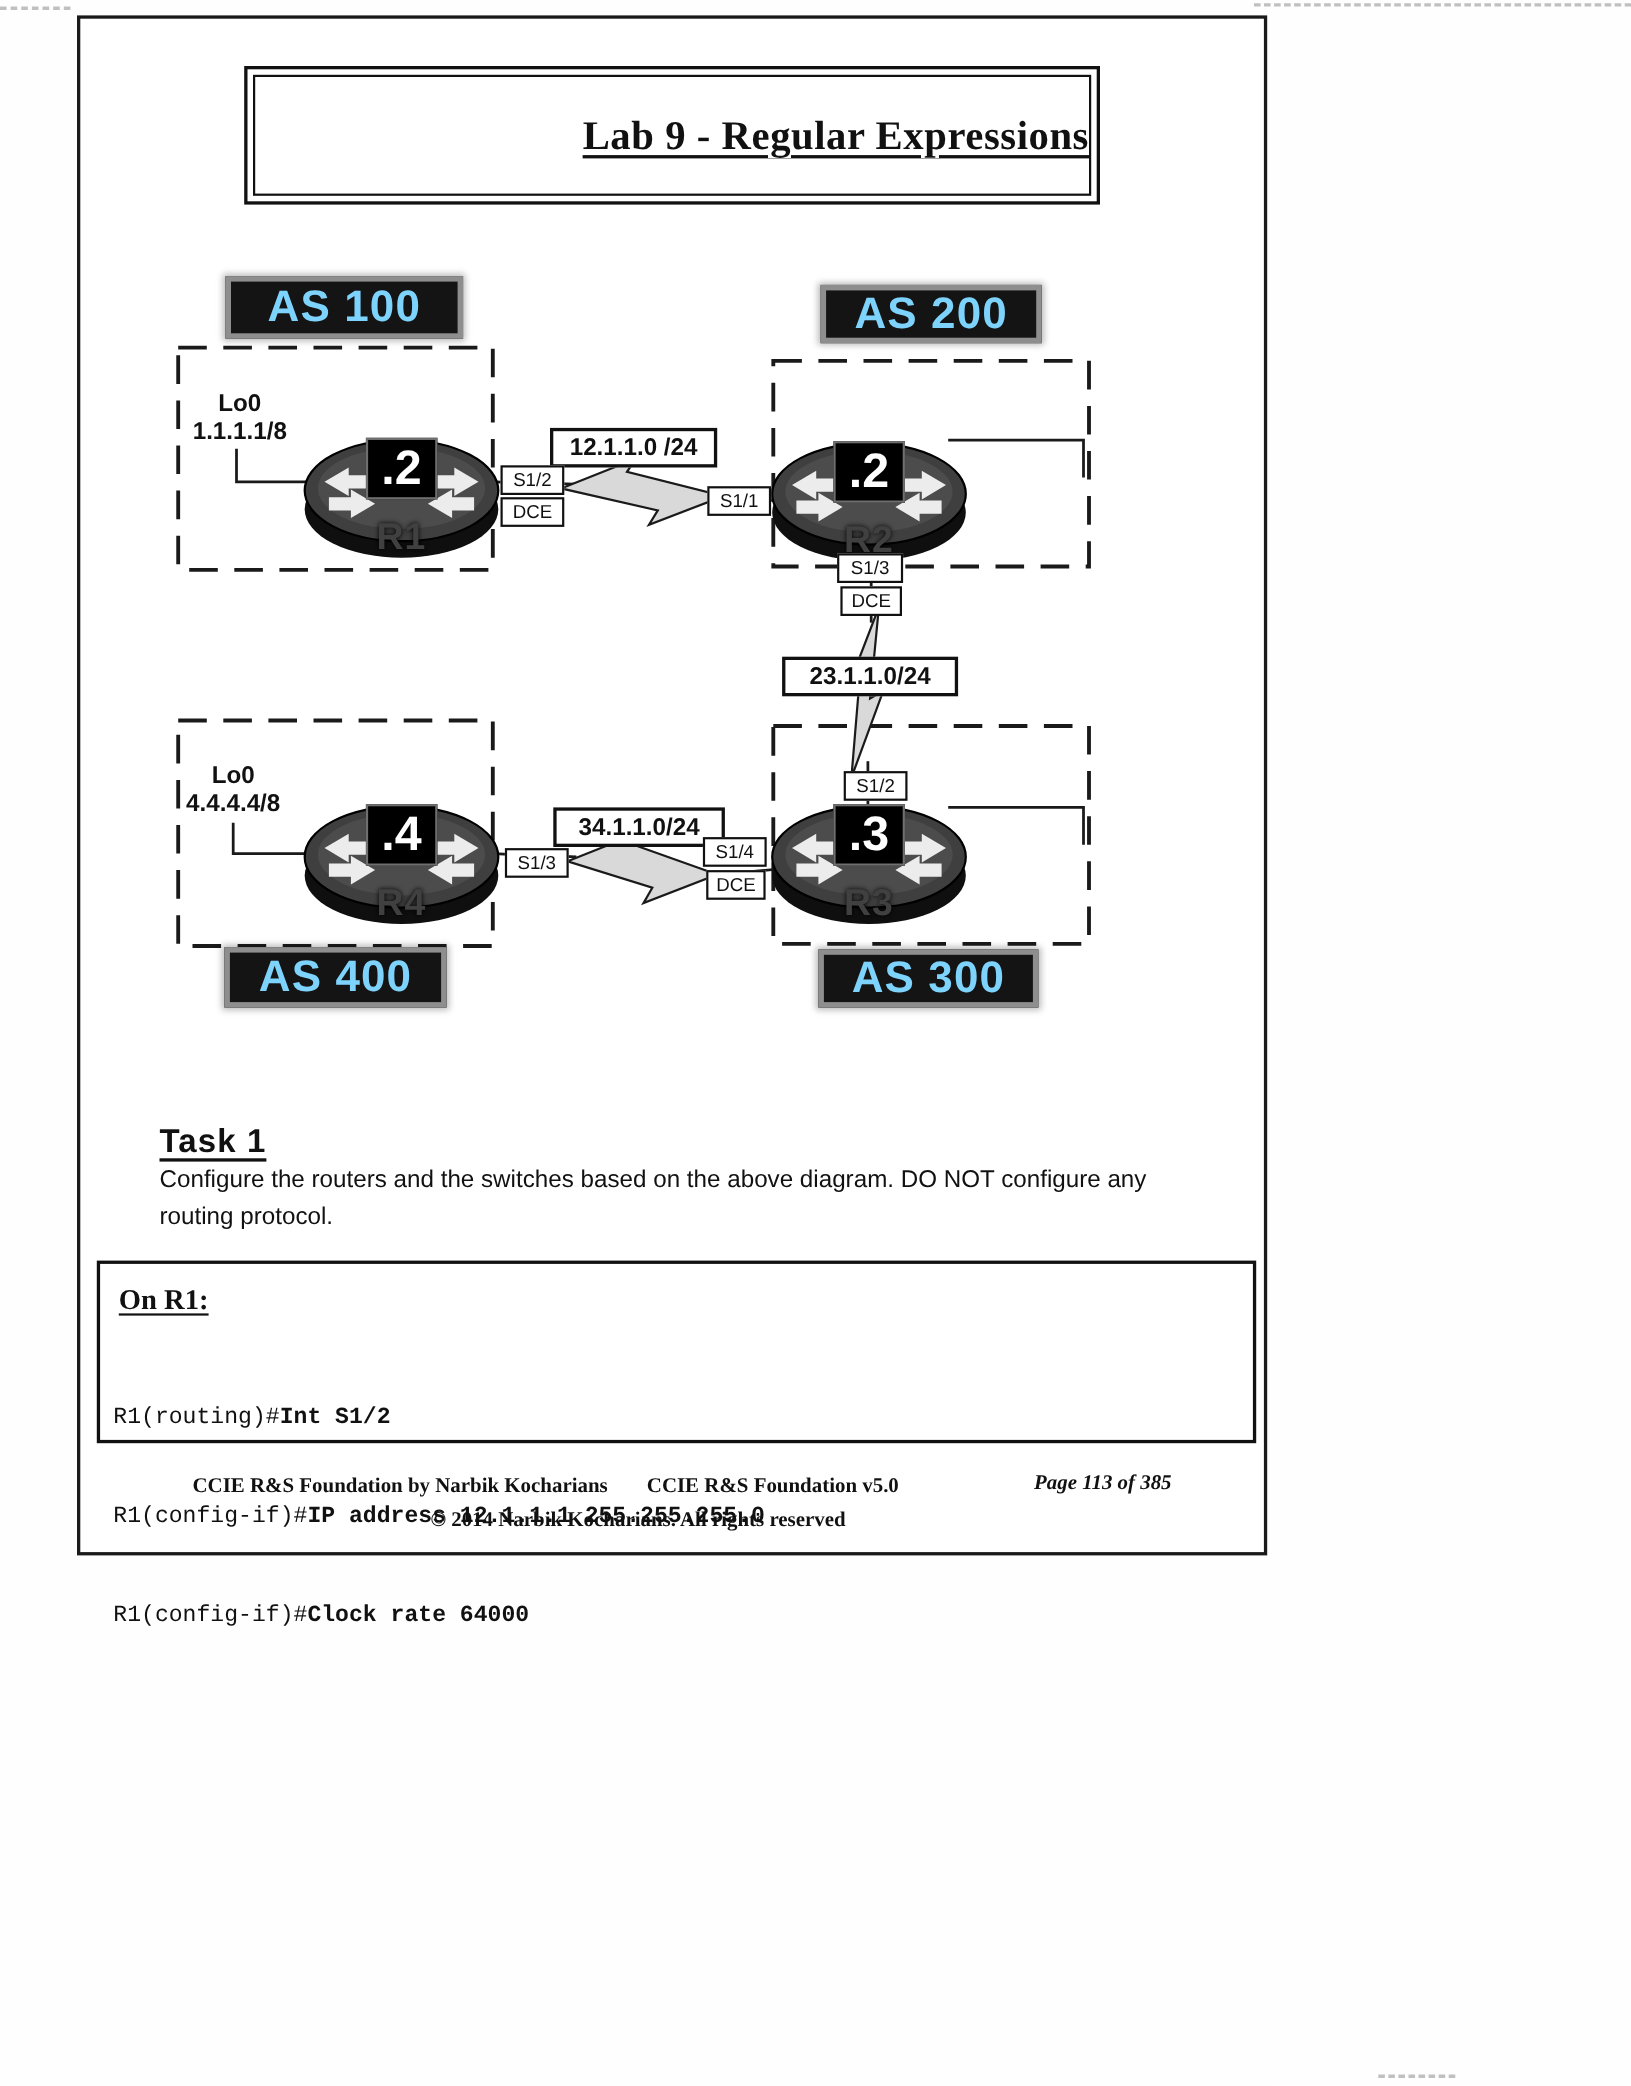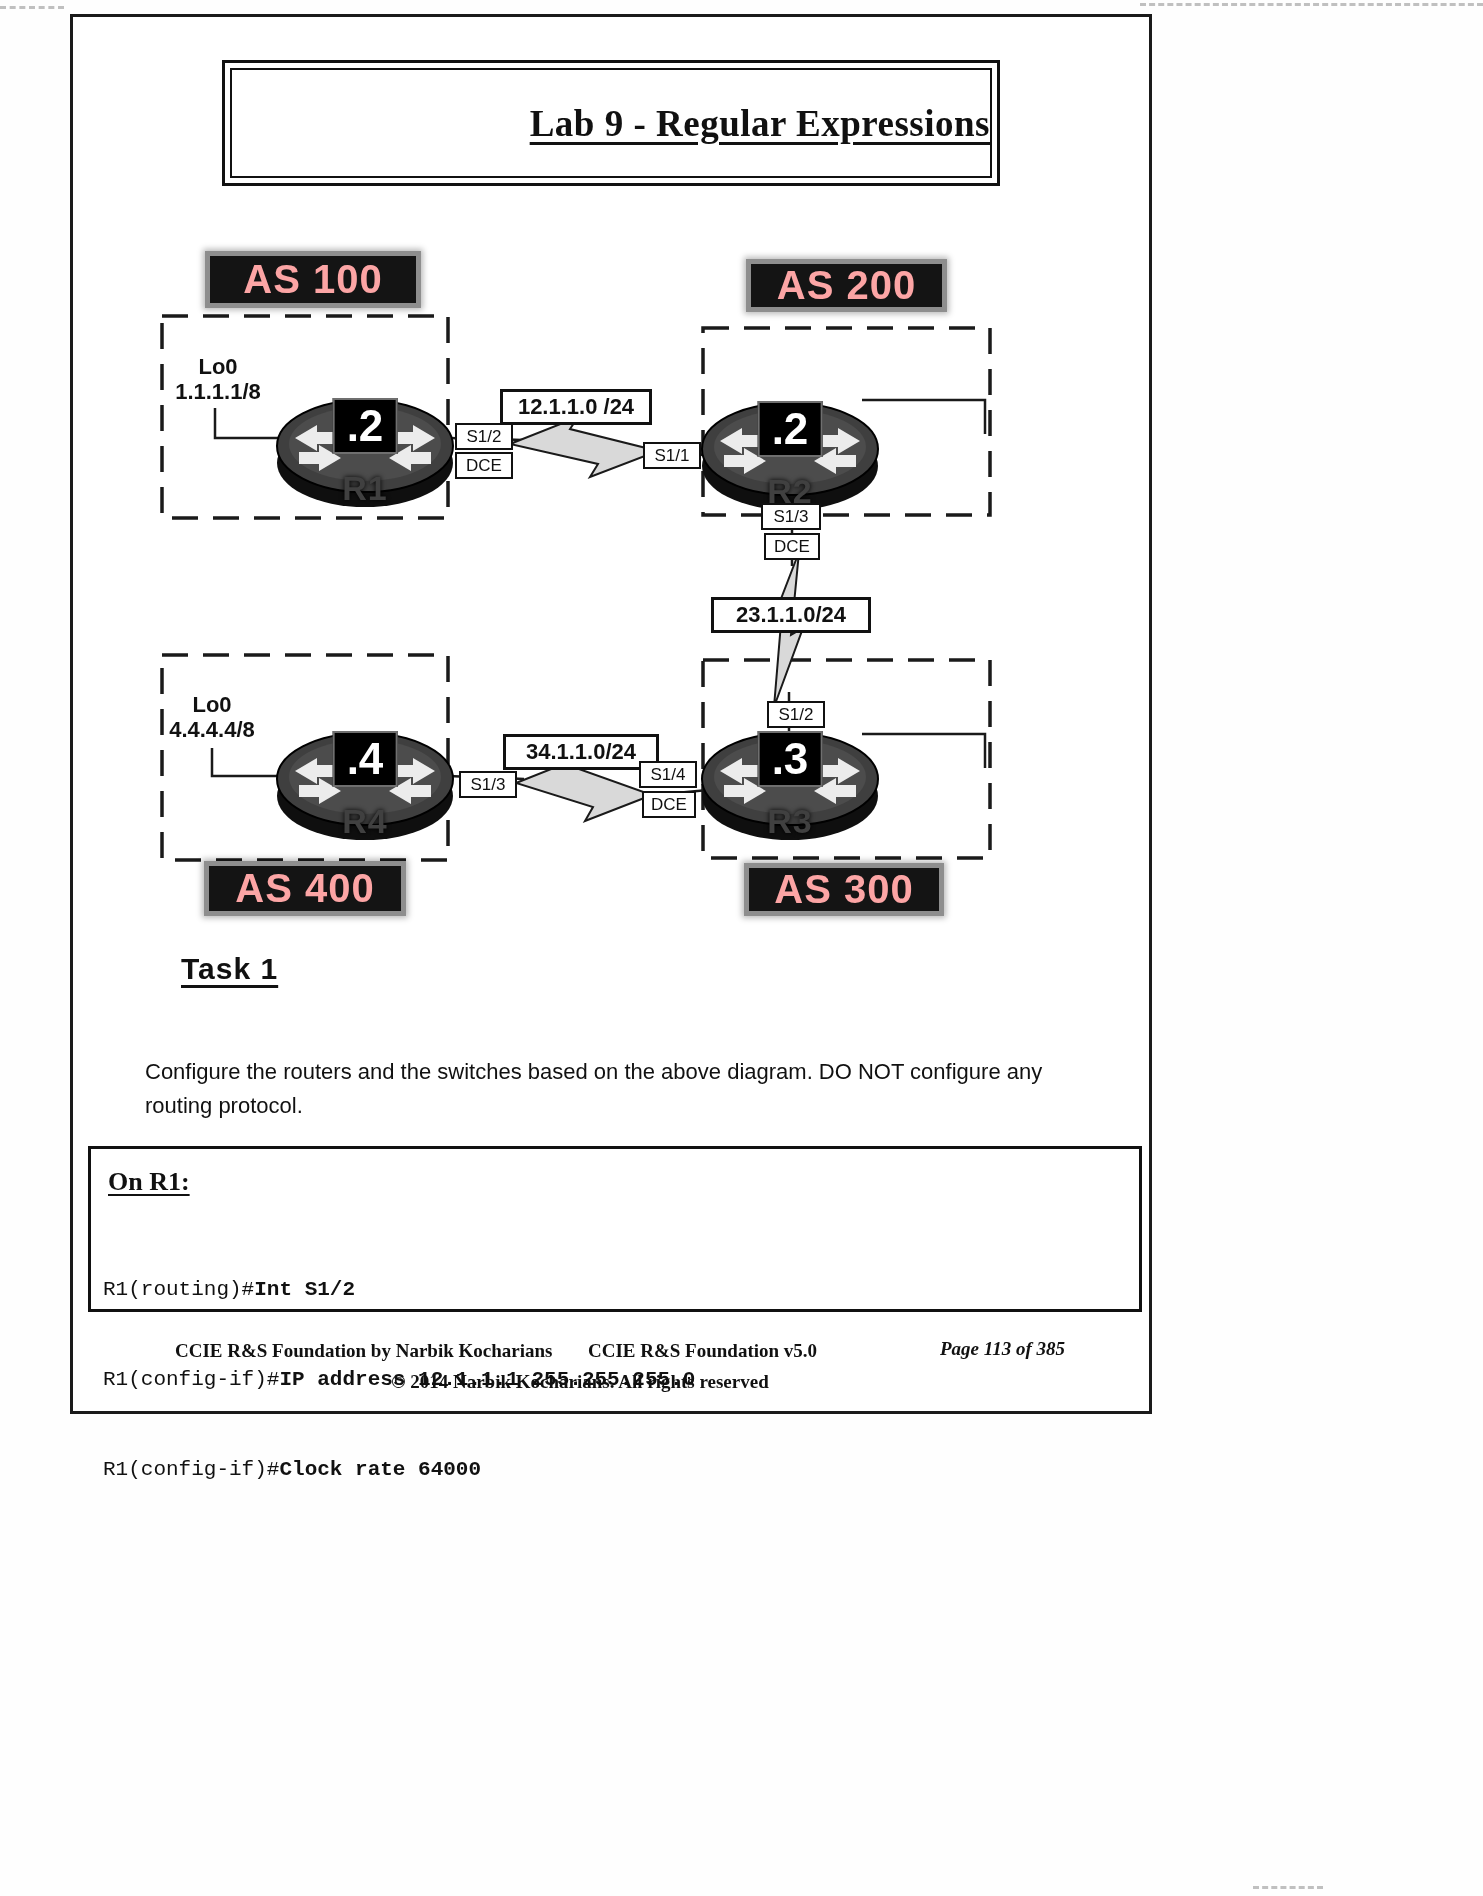--- a/index.html
+++ b/index.html
@@ -16,21 +16,21 @@
   
   .title-box { position:absolute; left:222px; top:60px; width:778px; height:126px;
     border:3px solid #111; box-sizing:border-box; z-index:2; background:#fff; }
   .title-inner { position:absolute; inset:5px; border:2px solid #111;
     display:flex; align-items:center; justify-content:flex-end; }
   .title-inner h1 { margin:0; font-family:"Liberation Serif", serif; font-size:37px;
     font-weight:700; text-decoration:underline; text-decoration-thickness:3px;
     text-underline-offset:6px; letter-spacing:.5px; }
 
   
-  .as-label { position:absolute; background:#141414; color:#fca5a5; font-weight:800;
+  .as-label { position:absolute; background:#141414; color:#7dd3fc; font-weight:800;
     font-size:40px; display:flex; align-items:center; justify-content:center;
     border:5px solid #8e8e8e; box-sizing:border-box; letter-spacing:1px; z-index:2;
     box-shadow:0 0 6px 2px rgba(0,0,0,.28); }
 
   
   .wires { position:absolute; left:0; top:0; z-index:1; pointer-events:none; }
   .dashed { fill:none; stroke:#1a1a1a; stroke-width:3.5; stroke-dasharray:26 15; }
   .wire { fill:none; stroke:#1a1a1a; stroke-width:2.5; }
   .bolt { fill:#d9d9d9; stroke:#1a1a1a; stroke-width:2; }
 
@@ -48,23 +48,23 @@
   .lo { position:absolute; width:112px; text-align:center; font-weight:800;
     font-size:22px; line-height:25px; z-index:2; }
   .net-box { position:absolute; background:#fff; border:3px solid #111;
     font-weight:700; font-size:22px; display:flex; align-items:center;
     justify-content:center; box-sizing:border-box; z-index:3;text-align:center; }
   .if-box { position:absolute; height:27px; background:#fff; border:2px solid #111;
     font-weight:400; font-size:17px; display:flex; align-items:center;
     justify-content:center; box-sizing:border-box; z-index:3; }
 
   
-  .task-heading { position:absolute; left:145px; top:952px; font-size:30px;
+  .task-heading { position:absolute; left:145px; top:1021px; font-size:30px;
     font-weight:800; text-decoration:underline; text-decoration-thickness:3px;
-    text-underline-offset:6px; letter-spacing:1px; z-index:2;margin-left:36px; }
+    text-underline-offset:6px; letter-spacing:1px; z-index:2; }
   .task-body { position:absolute; left:145px; top:1055px; width:905px;
     font-size:22px; line-height:34px; z-index:2; }
 
   
   .config-box { position:absolute; left:88px; top:1146px; width:1054px; height:166px;
     border:3px solid #111; box-sizing:border-box; z-index:2; background:#fff; }
   .config-heading { position:absolute; left:17px; top:18px;
     font-family:"Liberation Serif", serif; font-size:26px; font-weight:700;
     text-decoration:underline; text-decoration-thickness:2px; text-underline-offset:4px; }
   .code { position:absolute; left:12px; top:66px;

